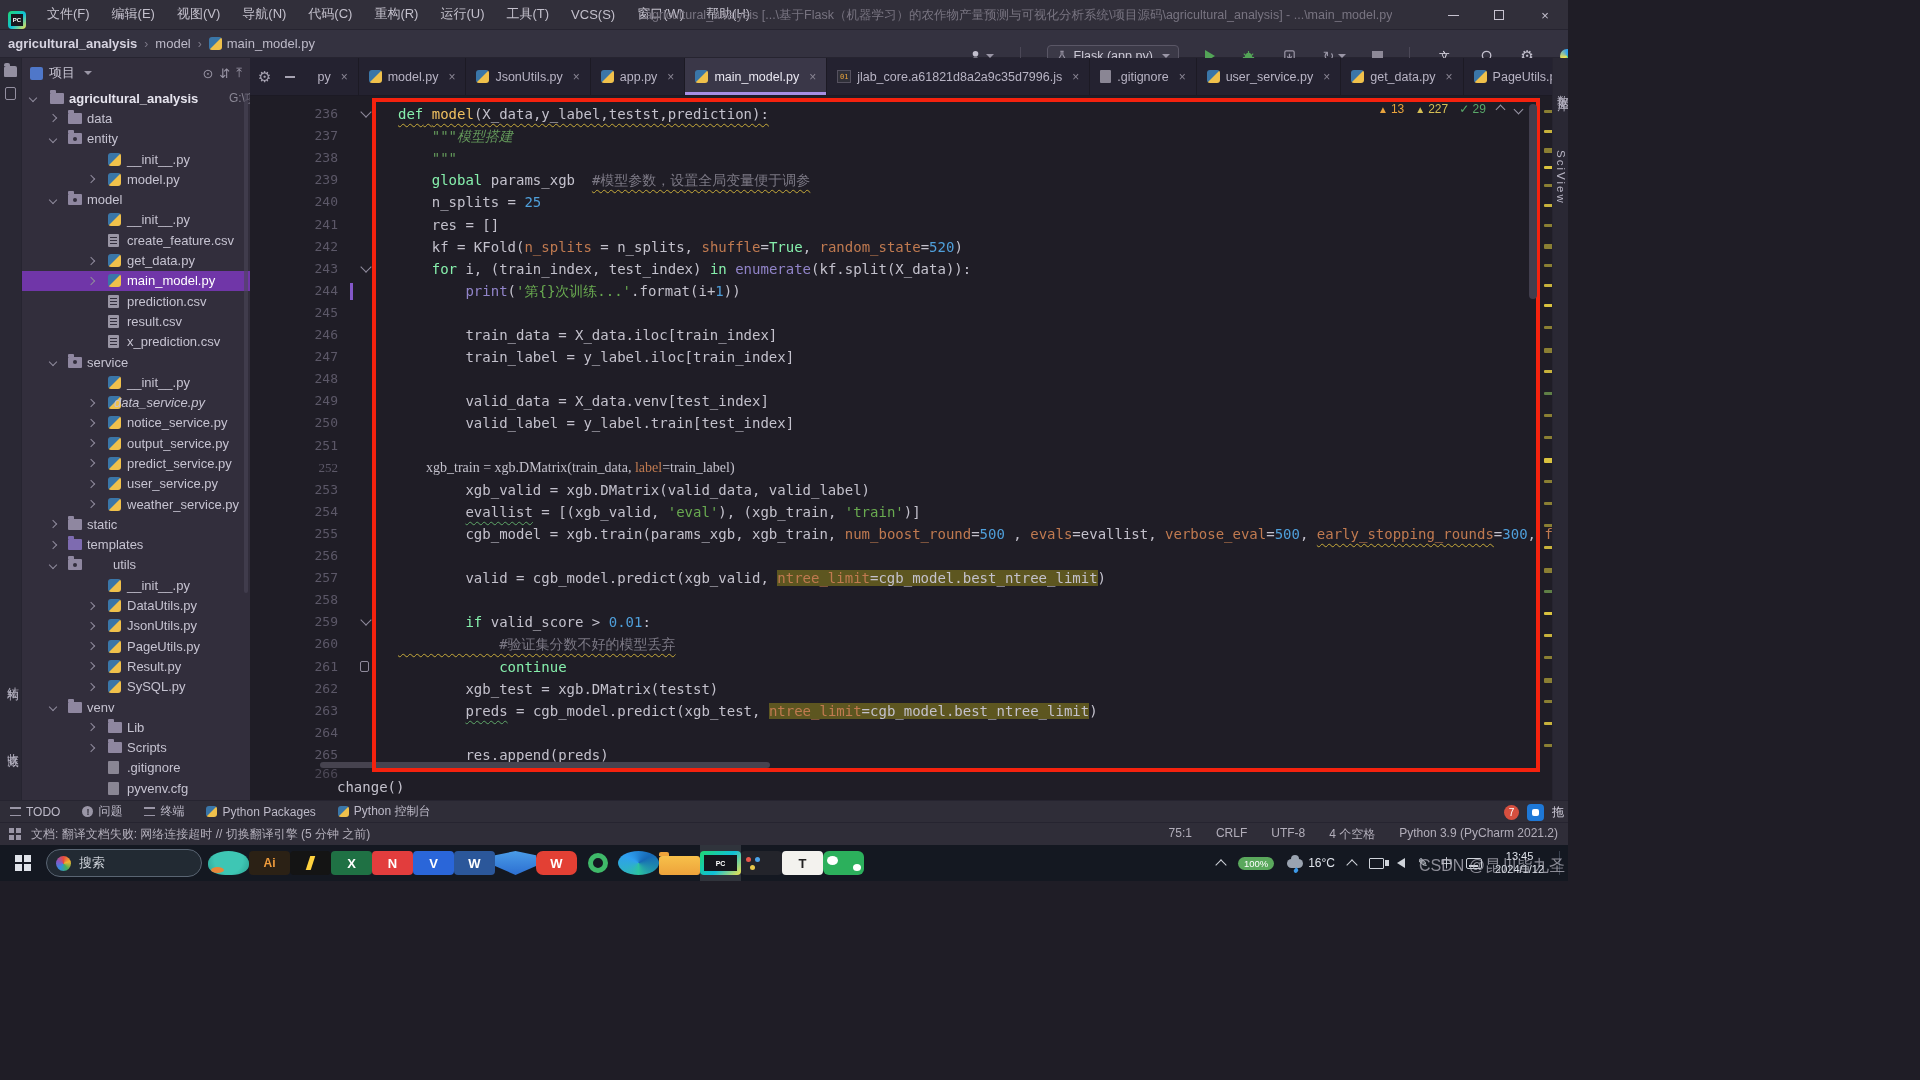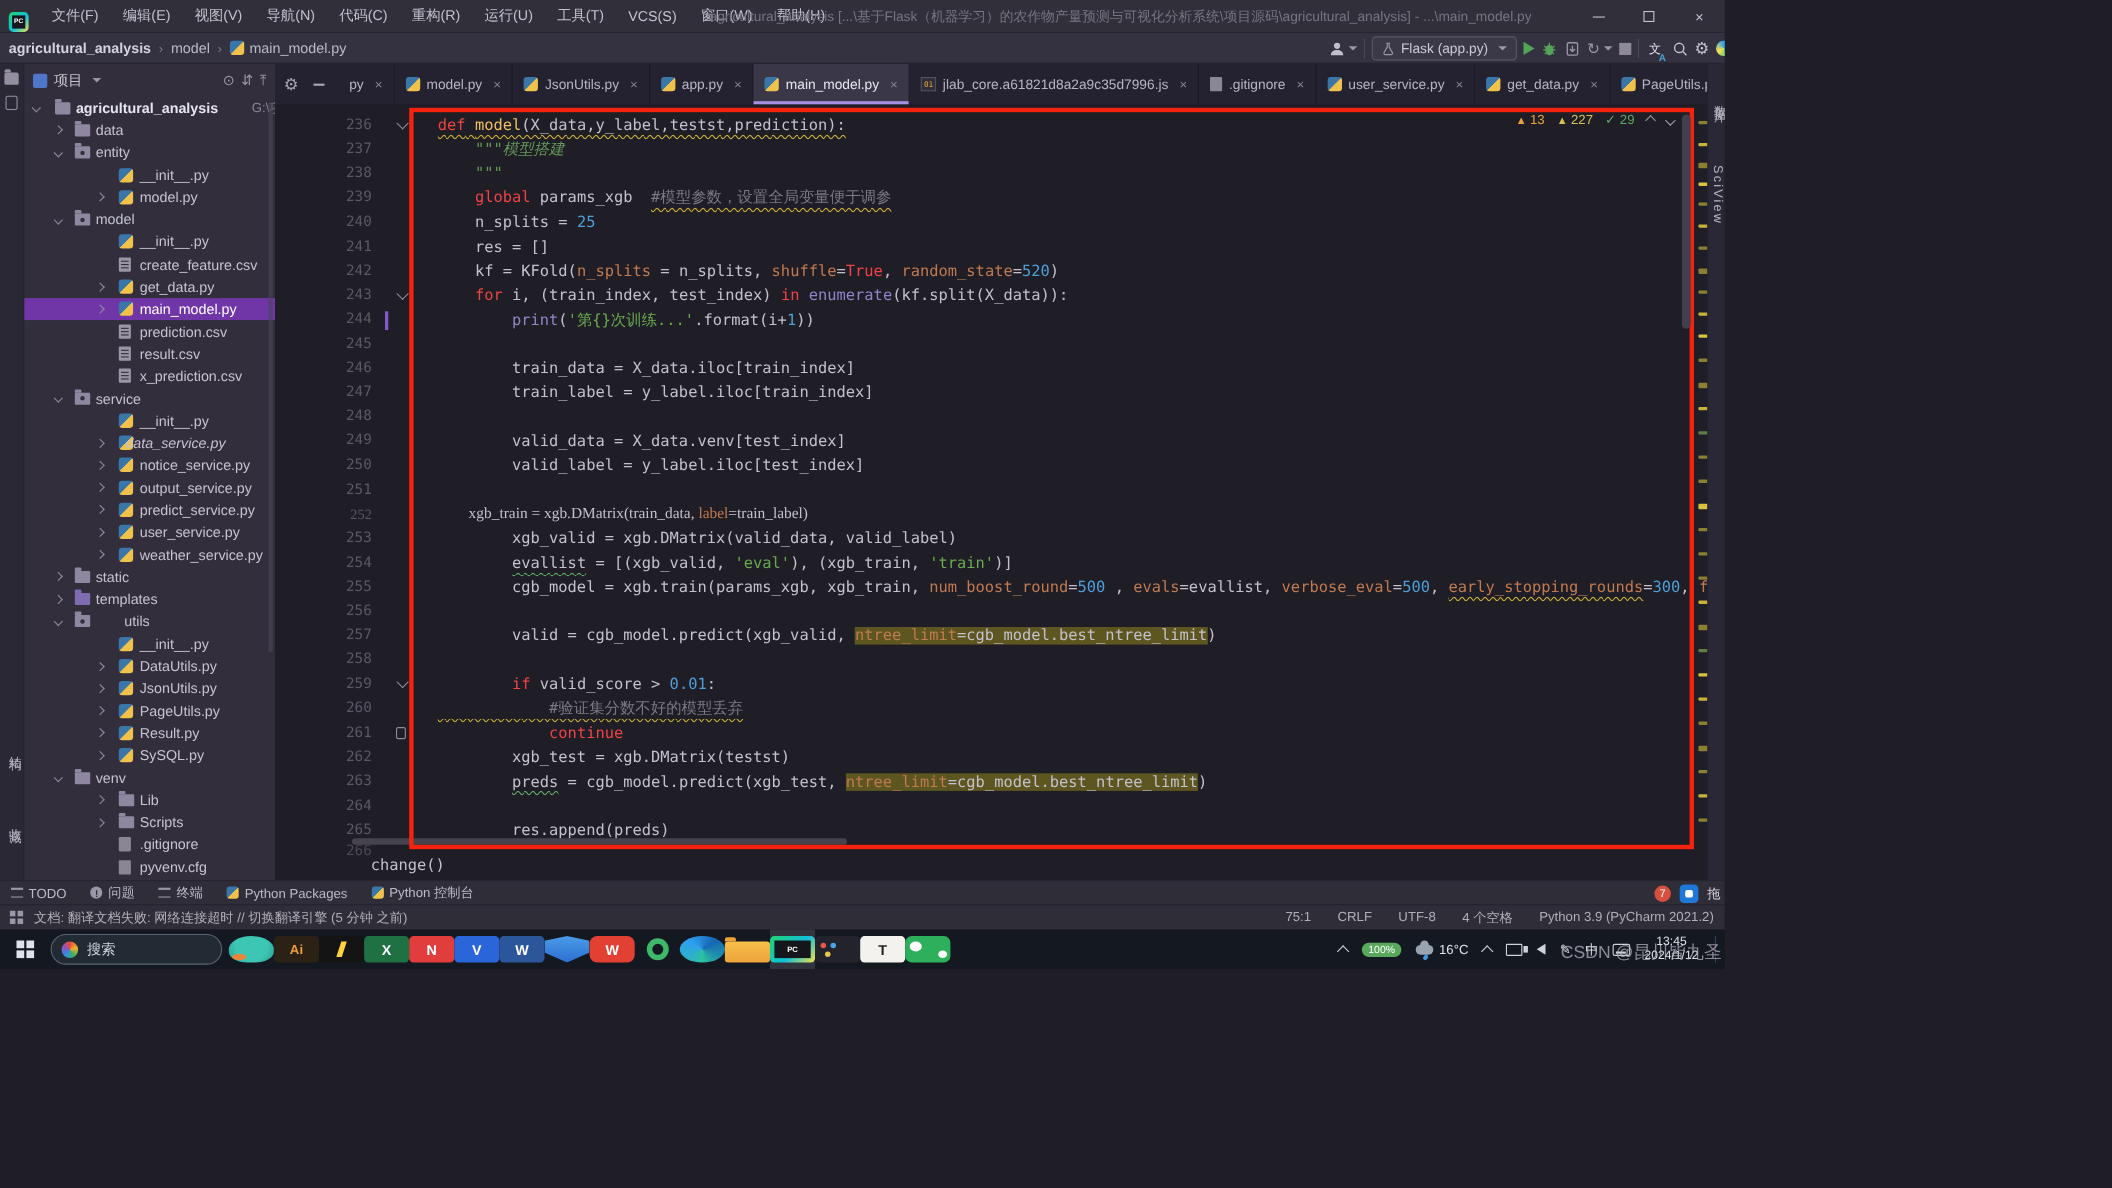--- a/index.html
+++ b/index.html
@@ -17,21 +17,21 @@
   .wc{width:46px;height:30px;display:flex;align-items:center;justify-content:center;color:#c7c3d0;font-size:13px}
   .wc .minbar{width:11px;border-top:1px solid #c7c3d0}
   .wc .maxbox{width:10px;height:10px;border:1px solid #c7c3d0}
 
   
   #toolbar{position:absolute;left:0;top:30px;width:1568px;height:28px;background:#343240;border-bottom:1px solid #262430;display:flex;align-items:center}
   .crumb{color:#bdbac8;font-size:13px}
   .crumb.b{font-weight:bold;color:#d6d3e0}
   .crumb-sep{color:#7d7988;font-size:12px;margin:0 7px}
   .pyico{width:13px;height:13px;border-radius:3px;background:linear-gradient(135deg,#3a76a8 49%,#f0c14b 51%);flex:none}
-  #tb-right{position:absolute;right:0;top:0;height:28px;display:flex;align-items:center;gap:6px;padding-right:2px}
+  #tb-right{position:absolute;right:0;top:12px;height:28px;display:flex;align-items:center;gap:26px;padding-right:2px}
   .tbi{color:#c2bfcd;display:flex;align-items:center;justify-content:center;height:22px}
   #run-pill{display:flex;align-items:center;gap:6px;border:1px solid #5a5766;background:#3b3947;border-radius:4px;height:22px;padding:0 8px;color:#ccc9d6;font-size:12.5px}
   .play-tri{width:0;height:0;border-left:10px solid #53a457;border-top:6px solid transparent;border-bottom:6px solid transparent}
   .stop-sq{width:11px;height:11px;background:#8d8997}
   .sep-v{width:1px;height:18px;background:#4b4857}
   .caret{width:0;height:0;border-top:4px solid #9a96a6;border-left:4px solid transparent;border-right:4px solid transparent;margin-left:3px}
   .zh-en{font-size:11px;color:#e4e1ec;position:relative;width:18px;text-align:left}
   .zh-en i{font-style:normal;position:absolute;right:-1px;bottom:-2px;color:#4f9fda;font-size:9px;font-weight:bold}
 
   
@@ -71,21 +71,21 @@
   .tab.active{background:#3a3748;color:#e8e6f0}
   .tab.active::after{content:"";position:absolute;left:0;right:0;bottom:0;height:3px;background:#a78fe3}
   .tab .x{color:#8a8694;font-size:12px;margin-left:4px}
   .jsico{width:14px;height:13px;background:#2f2f38;border:1px solid #55515f;color:#e8a33d;font-size:7px;display:flex;align-items:center;justify-content:center;font-family:"DejaVu Sans Mono",monospace}
 
   
   #editor{position:absolute;left:250px;top:96px;width:1302px;height:704px;background:#1f1d26;overflow:hidden;font-family:"DejaVu Sans Mono",monospace}
   .cl{position:absolute;left:0;width:100%;height:22.1px;font-size:14px;line-height:22.1px;white-space:pre}
   .ln{position:absolute;left:0;width:88px;text-align:right;color:#5c5868;font-size:13px}
   .lc{position:absolute;left:148px}
-  .p{color:#c3c1cc}.kw{color:#ef4444}.fn{color:#f0c060}.str{color:#69aa50}.num{color:#4f9fda}
+  .p{color:#c3c1cc}.kw{color:#86efac}.fn{color:#f0c060}.str{color:#69aa50}.num{color:#4f9fda}
   .cmt{color:#7b7884}.doc{color:#63985a;font-style:italic}.prm{color:#c07a50}.bi{color:#9184c9}
   .wy{text-decoration:underline wavy #c7ab3a;text-decoration-thickness:1px;text-underline-offset:4px}
   .wgr{text-decoration:underline wavy #5fa869;text-decoration-thickness:1px;text-underline-offset:4px}
   .hl{background:#5d5620}
   .fold{position:absolute;left:112px;width:8px;height:8px;border-right:1.6px solid #8f8b9c;border-bottom:1.6px solid #8f8b9c;transform:rotate(45deg)}
   .gut-lock{position:absolute;left:110px;width:9px;height:11px;border:1.5px solid #8f8b9c;border-radius:2px}
   .vcs{position:absolute;left:100px;width:3px;height:17px;background:#8458c9}
   #redbox{position:absolute;left:122px;top:2px;width:1168px;height:674px;border:4px solid #f5220e;z-index:30;pointer-events:none}
   #indicators{position:absolute;left:1128px;top:6px;z-index:35;display:flex;align-items:center;gap:11px;font-size:12px;font-family:"Liberation Sans",sans-serif}
   .ind-w1{color:#e8a33d}.ind-w2{color:#d6bf55}.ind-ok{color:#59a869}
@@ -512,21 +512,21 @@
         <div class="cl" style="top: 95.4px;"><span class="ln">240</span><span class="lc"><span class="p">    n_splits = </span><span class="num">25</span></span></div>
         <div class="cl" style="top: 117.5px;"><span class="ln">241</span><span class="lc"><span class="p">    res = []</span></span></div>
         <div class="cl" style="top: 139.6px;"><span class="ln">242</span><span class="lc"><span class="p">    kf = KFold(</span><span class="prm">n_splits</span><span class="p"> = n_splits, </span><span class="prm">shuffle</span><span class="p">=</span><span class="kw">True</span><span class="p">, </span><span class="prm">random_state</span><span class="p">=</span><span class="num">520</span><span class="p">)</span></span></div>
         <div class="cl" style="top: 161.7px;"><span class="ln">243</span><span class="fold" style="top: 5px;"></span><span class="lc"><span class="p">    </span><span class="kw">for</span><span class="p"> i, (train_index, test_index) </span><span class="kw">in</span><span class="p"> </span><span class="bi">enumerate</span><span class="p">(kf.split(X_data)):</span></span></div>
         <div class="cl" style="top: 183.8px;"><span class="ln">244</span><span class="vcs" style="top: 3px;"></span><span class="lc"><span class="p">        </span><span class="bi">print</span><span class="p">(</span><span class="str">'第{}次训练...'</span><span class="p">.format(i+</span><span class="num">1</span><span class="p">))</span></span></div>
         <div class="cl" style="top: 205.9px;"><span class="ln">245</span><span class="lc"></span></div>
         <div class="cl" style="top: 228px;"><span class="ln">246</span><span class="lc"><span class="p">        train_data = X_data.iloc[train_index]</span></span></div>
         <div class="cl" style="top: 250.1px;"><span class="ln">247</span><span class="lc"><span class="p">        train_label = y_label.iloc[train_index]</span></span></div>
         <div class="cl" style="top: 272.2px;"><span class="ln">248</span><span class="lc"></span></div>
         <div class="cl" style="top: 294.3px;"><span class="ln">249</span><span class="lc"><span class="p">        valid_data = X_data.venv[test_index]</span></span></div>
-        <div class="cl" style="top: 316.4px;"><span class="ln">250</span><span class="lc"><span class="p">        valid_label = y_label.iloc[test_index]</span></span></div>
+        <div class="cl" style="top: 316.4px;"><span class="ln">250</span><span class="lc"><span class="p">        valid_label = y_label.train[test_index]</span></span></div>
         <div class="cl" style="top: 338.5px;"><span class="ln">251</span><span class="lc"></span></div>
         <div class="cl" style="top: 360.6px; font-family: Liberation Serif, serif;"><span class="ln">252</span><span class="lc"><span class="p">        xgb_train = xgb.DMatrix(train_data, </span><span class="prm">label</span><span class="p">=train_label)</span></span></div>
         <div class="cl" style="top: 382.7px;"><span class="ln">253</span><span class="lc"><span class="p">        xgb_valid = xgb.DMatrix(valid_data, valid_label)</span></span></div>
         <div class="cl" style="top: 404.8px;"><span class="ln">254</span><span class="lc"><span class="p">        </span><span class="p wgr">evallist</span><span class="p"> = [(xgb_valid, </span><span class="str">'eval'</span><span class="p">), (xgb_train, </span><span class="str">'train'</span><span class="p">)]</span></span></div>
         <div class="cl" style="top: 426.9px;"><span class="ln">255</span><span class="lc"><span class="p">        cgb_model = xgb.train(params_xgb, xgb_train, </span><span class="prm">num_boost_round</span><span class="p">=</span><span class="num">500</span><span class="p"> , </span><span class="prm">evals</span><span class="p">=evallist, </span><span class="prm">verbose_eval</span><span class="p">=</span><span class="num">500</span><span class="p">, </span><span class="prm wy">early_stopping_rounds</span><span class="p">=</span><span class="num">300</span><span class="p">, </span><span class="prm">feval</span></span></div>
         <div class="cl" style="top: 449px;"><span class="ln">256</span><span class="lc"></span></div>
         <div class="cl" style="top: 471.1px;"><span class="ln">257</span><span class="lc"><span class="p">        valid = cgb_model.predict(xgb_valid, </span><span class="prm hl">ntree_limit</span><span class="p hl">=cgb_model.best_ntree_limit</span><span class="p">)</span></span></div>
         <div class="cl" style="top: 493.2px;"><span class="ln">258</span></div>
         <div class="cl" style="top: 515.3px;"><span class="ln">259</span><span class="fold" style="top: 5px;"></span><span class="lc"><span class="p">        </span><span class="kw">if</span><span class="p"> valid_score &gt; </span><span class="num">0.01</span><span class="p">:</span></span></div>
         <div class="cl" style="top: 537.4px;"><span class="ln">260</span><span class="lc"><span class="cmt wy">            #验证集分数不好的模型丢弃</span></span></div>

